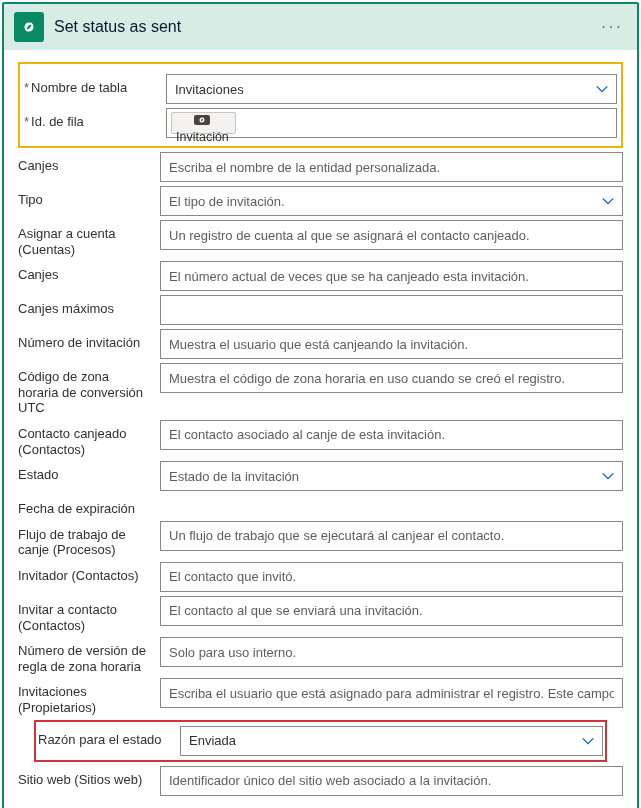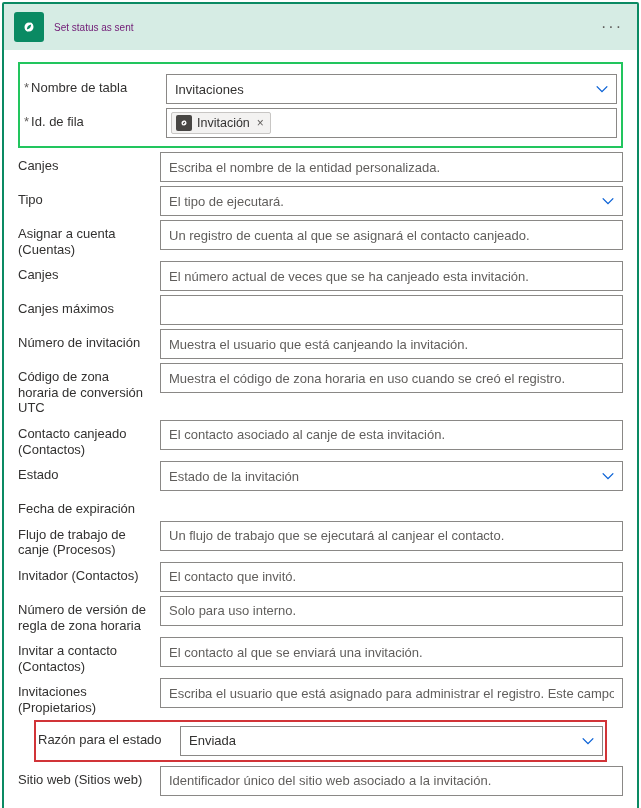--- a/index.html
+++ b/index.html
@@ -25,35 +25,35 @@
   }
   .card-header .icon-bg {
     width: 30px; height: 30px;
     background: #0a8a63;
     border-radius: 3px;
     display: flex; align-items: center; justify-content: center;
   }
   .card-header .icon-bg svg { width: 18px; height: 18px; }
   .card-header .title {
     flex: 1;
-    color: #701a75;
-    font-size: 10px;
+    color: #0f172a;
+    font-size: 16px;
   }
   .card-header .more {
     color: #605e5c;
     font-size: 16px;
     letter-spacing: 2px;
     cursor: pointer;
     padding: 0 4px;
   }
   .card-body {
     padding: 12px 14px 16px 14px;
   }
   .highlight-box {
-    border: 2px solid #22c55e;
+    border: 2px solid #eab308;
     padding: 6px 4px 4px 4px;
     margin-bottom: 1px;
   }
   .highlight-single {
     border: 2px solid #d13438;
     padding: 2px 2px;
     margin: 2px 16px;
   }
   .field-row {
     display: flex;
@@ -114,20 +114,21 @@
   }
   .token {
     display: inline-flex;
     align-items: center;
     background: #f3f2f1;
     border: 1px solid #c8c6c4;
     border-radius: 2px;
     padding: 2px 6px 2px 4px;
     gap: 5px;
     height: 22px;
+    flex-direction: column;
   }
   .token .tok-icon {
     width: 16px; height: 16px;
     background: #484644;
     border-radius: 2px;
     display:flex;align-items:center;justify-content:center;
   }
   .token .tok-icon svg{width:10px;height:10px;}
   .token .tok-label { font-size: 12.5px; color:#323130; }
   .token .tok-remove {
@@ -191,21 +192,21 @@
       <div class="field-label">Canjes</div>
       <div class="field-control">
           <input class="txt-input" placeholder="Escriba el nombre de la entidad personalizada." style="">
         </div>
     </div>
 
     <div class="field-row">
       <div class="field-label">Tipo</div>
       <div class="field-control">
         <div class="dropdown">
-            <span class="placeholder">El tipo de ejecutará.</span>
+            <span class="placeholder">El tipo de invitación.</span>
           </div>
         <span class="chevron">
             <svg viewBox="0 0 16 16">
               <path d="M2 5l6 6 6-6" stroke="#0b62d6" stroke-width="1.6" fill="none"></path>
             </svg>
           </span>
       </div>
     </div>
 
     <div class="field-row">
@@ -276,30 +277,30 @@
     </div>
 
     <div class="field-row">
       <div class="field-label">Invitador (Contactos)</div>
       <div class="field-control">
           <input class="txt-input" placeholder="El contacto que invitó." style="">
         </div>
     </div>
 
     <div class="field-row">
+      <div class="field-label">Invitar a contacto (Contactos)</div>
+      <div class="field-control">
+          <input class="txt-input" placeholder="El contacto al que se enviará una invitación." style="">
+        </div>
+    </div>
+
+    <div class="field-row">
       <div class="field-label">Número de versión de regla de zona horaria</div>
       <div class="field-control">
           <input class="txt-input" placeholder="Solo para uso interno." style="">
-        </div>
-    </div>
-
-    <div class="field-row">
-      <div class="field-label">Invitar a contacto (Contactos)</div>
-      <div class="field-control">
-          <input class="txt-input" placeholder="El contacto al que se enviará una invitación." style="">
         </div>
     </div>
 
     <div class="field-row">
       <div class="field-label">Invitaciones (Propietarios)</div>
       <div class="field-control">
           <input class="txt-input" placeholder="Escriba el usuario que está asignado para administrar el registro. Este campo se" style="">
         </div>
     </div>
 

